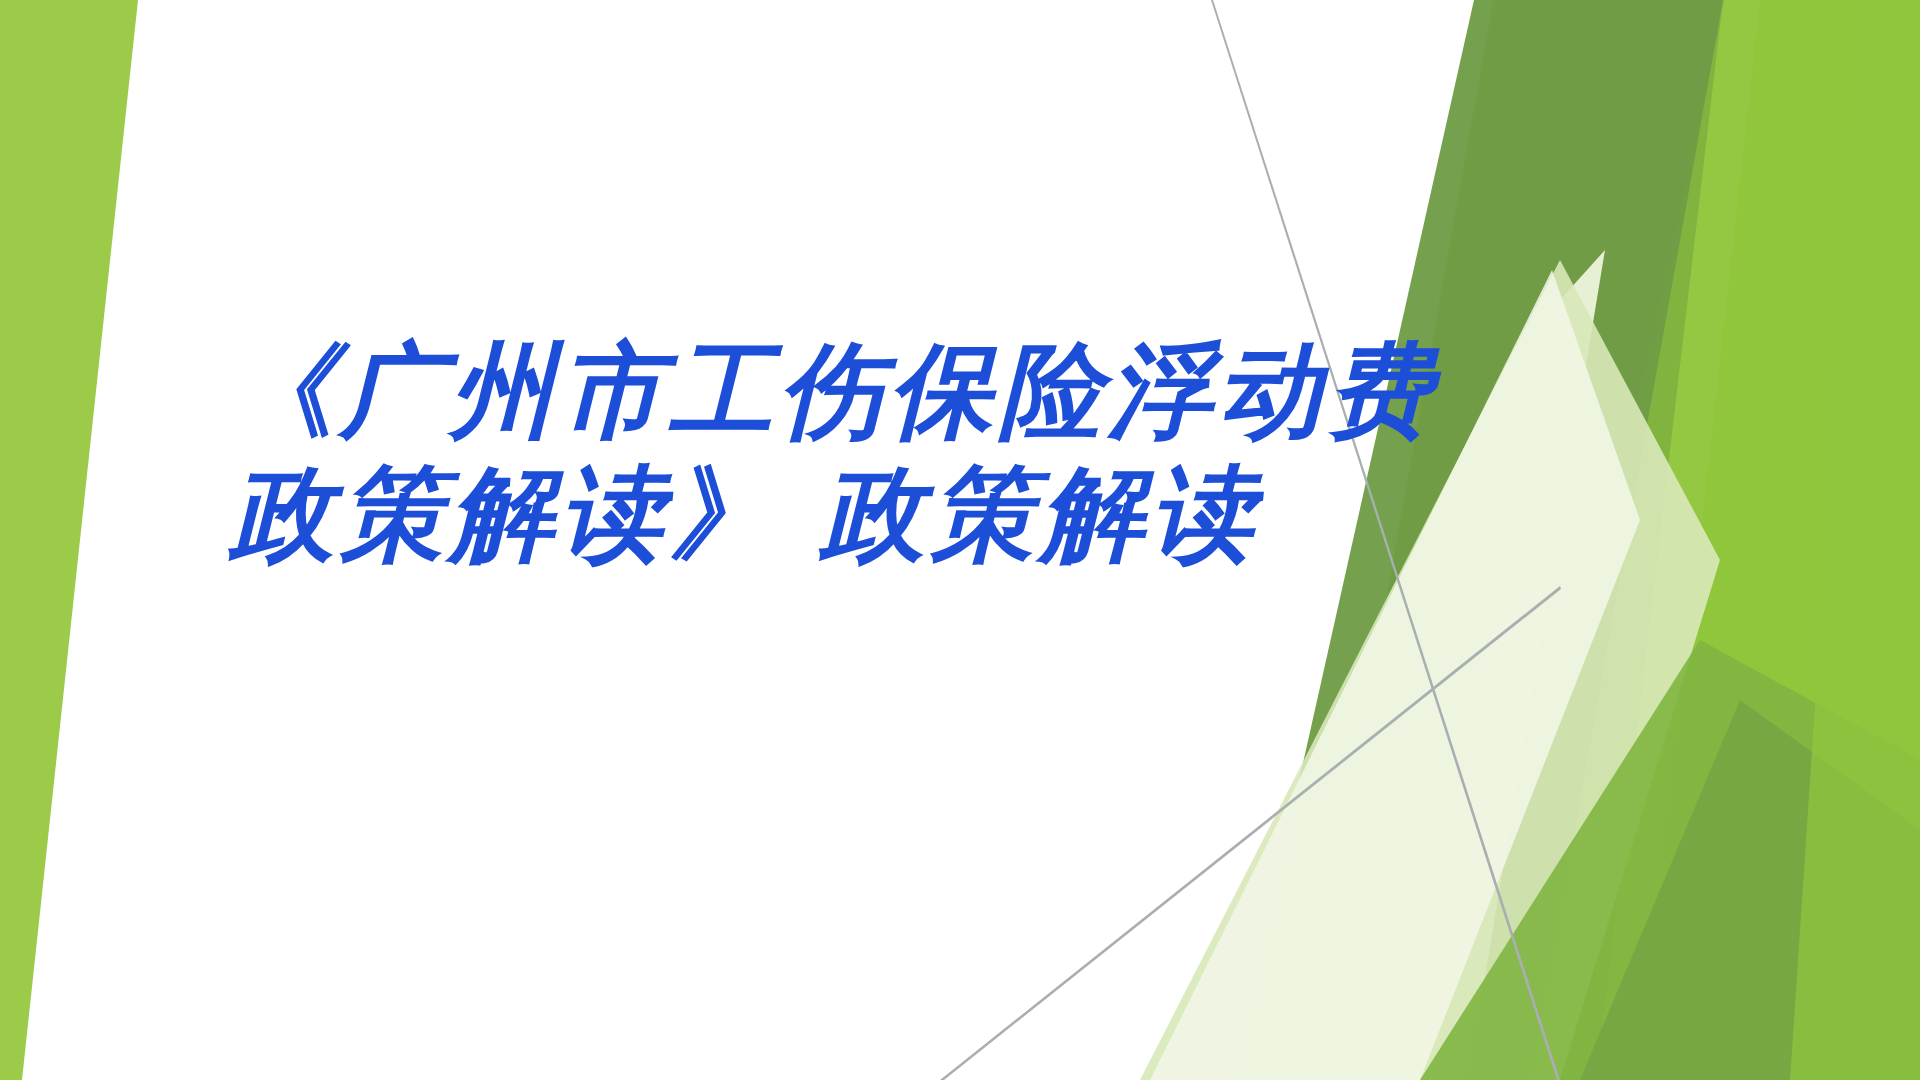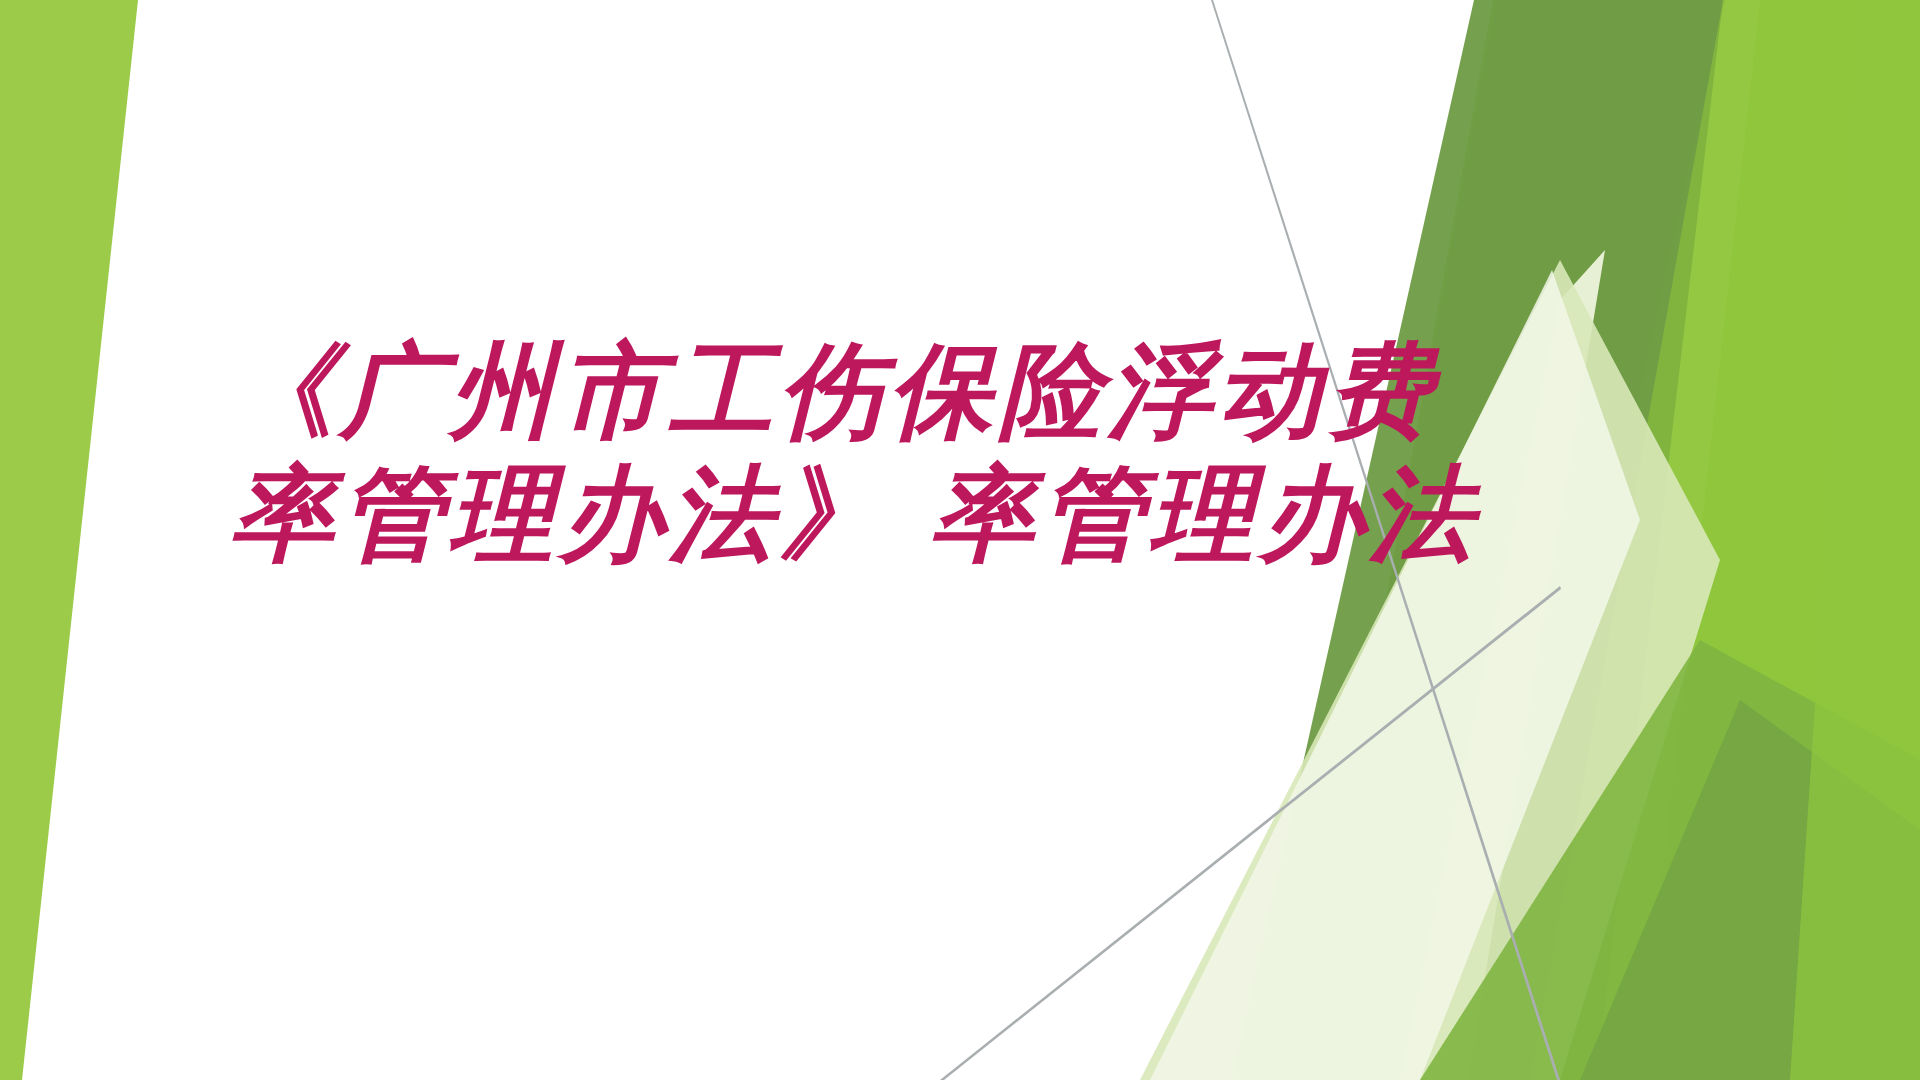--- a/index.html
+++ b/index.html
@@ -35,21 +35,21 @@
     position: absolute;
     left: 230px;
     top: 330px;
     width: 1010px;
     text-align: center;
     z-index: 5;
   }
 
   .title-line {
     display: block;
-    color: #be185d;
+    color: #1d4ed8;
     font-family: "DejaVu Serif", "Liberation Serif", serif;
     font-size: 104px;
     font-weight: 700;
     font-style: italic;
     line-height: 1.18;
     letter-spacing: 0.055em;
     white-space: nowrap;
     text-rendering: geometricPrecision;
   }
 </style>
@@ -87,16 +87,16 @@
     <polygon points="1862,0 1920,0 1920,1080 1790,1080" fill="#8FC63D" fill-opacity="0.75"></polygon>
 
     <polygon points="1211,0 1213,0 1560,1080 1557,1080" fill="#A9AEB0"></polygon>
 
     <polygon points="940,1080 1560,586 1561,589 944,1080" fill="#A9AEB0"></polygon>
 
   </svg>
 
   <div id="title-block">
     <span class="title-line">《广州市工伤保险浮动费</span>
-    <span class="title-line">率管理办法》 率管理办法</span>
+    <span class="title-line">政策解读》 政策解读</span>
   </div>
 
 </div>
 
 </body></html>

